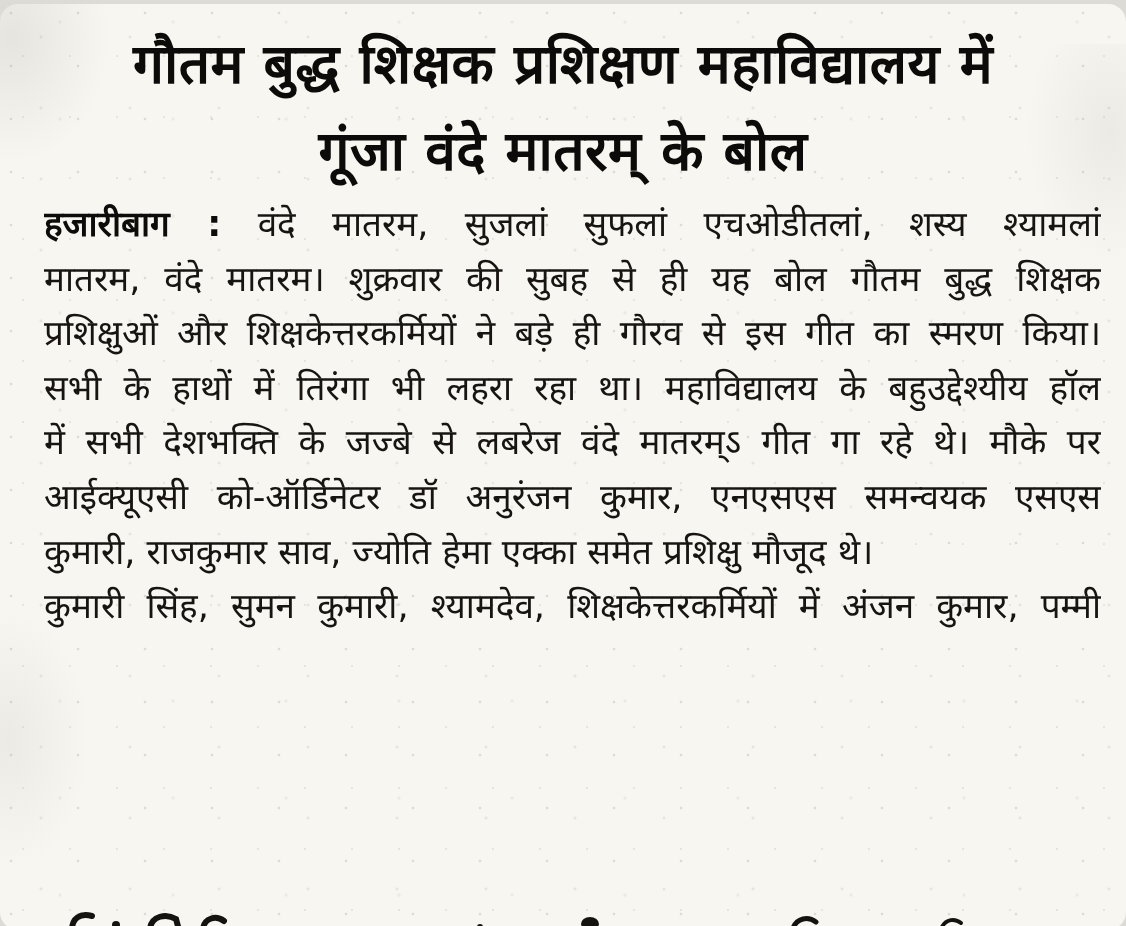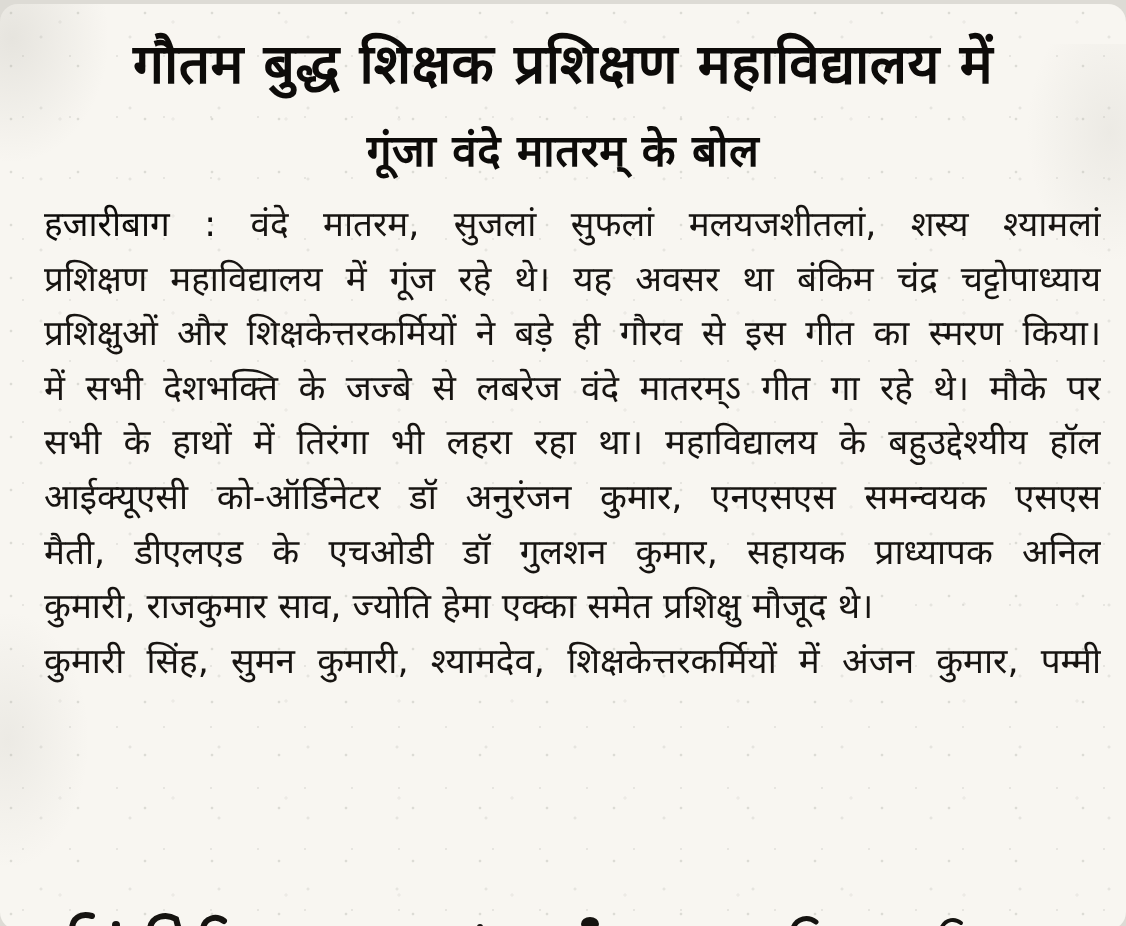--- a/index.html
+++ b/index.html
@@ -34,40 +34,40 @@
     background: radial-gradient(ellipse at 25% 50%, rgba(150,148,138,0.12), transparent 70%); }
 
   .headline {
     padding-top: 14px;
     text-align: center;
     font-weight: bold;
     color: #0d0b09;
     letter-spacing: 0.5px;
   }
   .headline .hl1 { font-size: 55px; line-height: 92px; }
-  .headline .hl2 { font-size: 44px; line-height: 82px; text-align: center; }
+  .headline .hl2 { font-size: 55px; line-height: 82px; text-align: center; }
 
   .article-body {
     position: absolute;
     top: 193px;
     left: 44px;
     right: 25px;
   }
   .bline {
     font-size: 35px;
     line-height: 54.6px;
     height: 54.6px;
     white-space: nowrap;
     overflow: hidden;
     text-align: justify;
     text-align-last: justify;
     color: #171411;
   }
   .bline.last { text-align-last: left; }
-  .dateline { font-weight: normal; color: #0e0c0a; }
+  .dateline { font-weight: bold; color: #0e0c0a; }
 
   .cutoff-frags {
     position: absolute;
     left: 0;
     bottom: 0;
     width: 1126px;
     height: 22px;
     display: block;
   }
 </style>
@@ -79,27 +79,26 @@
   <div class="smudge s1"></div>
   <div class="smudge s2"></div>
   <div class="smudge s3"></div>
 
   <div class="headline">
     <div class="hl1">गौतम बुद्ध शिक्षक प्रशिक्षण महाविद्यालय में</div>
     <div class="hl2">गूंजा वंदे मातरम् के बोल</div>
   </div>
 
   <div class="article-body">
-    <div class="bline"><span class="dateline">हजारीबाग :</span> <span>वंदे मातरम, सुजलां सुफलां मलयजशीतलां, शस्य श्यामलां</span></div>
-    <div class="bline">प्रशिक्षण महाविद्यालय में गूंज रहे थे। यह अवसर था बंकिम चंद्र चट्टोपाध्याय</div>
+    <div class="bline"><span class="dateline">हजारीबाग :</span> <span>वंदे मातरम, सुजलां सुफलां एचओडीतलां, शस्य श्यामलां</span></div>
+    <div class="bline">मातरम, वंदे मातरम। शुक्रवार की सुबह से ही यह बोल गौतम बुद्ध शिक्षक</div>
     <div class="bline">प्रशिक्षुओं और शिक्षकेत्तरकर्मियों ने बड़े ही गौरव से इस गीत का स्मरण किया।</div>
+    <div class="bline">सभी के हाथों में तिरंगा भी लहरा रहा था। महाविद्यालय के बहुउद्देश्यीय हॉल</div>
     <div class="bline">में सभी देशभक्ति के जज्बे से लबरेज वंदे मातरम्ऽ गीत गा रहे थे। मौके पर</div>
-    <div class="bline">सभी के हाथों में तिरंगा भी लहरा रहा था। महाविद्यालय के बहुउद्देश्यीय हॉल</div>
     <div class="bline">आईक्यूएसी को-ऑर्डिनेटर डॉ अनुरंजन कुमार, एनएसएस समन्वयक एसएस</div>
-    <div class="bline">मैती, डीएलएड के एचओडी डॉ गुलशन कुमार, सहायक प्राध्यापक अनिल</div>
     <div class="bline last">कुमारी, राजकुमार साव, ज्योति हेमा एक्का समेत प्रशिक्षु मौजूद थे।</div>
     <div class="bline">कुमारी सिंह, सुमन कुमारी, श्यामदेव, शिक्षकेत्तरकर्मियों में अंजन कुमार, पम्मी</div>
   </div>
 
   <svg class="cutoff-frags" viewBox="0 0 1126 22" aria-hidden="true">
     <path d="M72,22 C72,10 80,5 92,8" fill="none" stroke="#151310" stroke-width="6" stroke-linecap="round"></path>
     <circle cx="116" cy="17" r="4" fill="#151310"></circle>
     <path d="M150,20 C152,8 166,5 176,11 L179,22" fill="none" stroke="#151310" stroke-width="6" stroke-linecap="round"></path>
     <path d="M203,20 C205,10 216,7 224,13" fill="none" stroke="#151310" stroke-width="6" stroke-linecap="round"></path>
     <circle cx="480" cy="19" r="3" fill="#151310"></circle>

